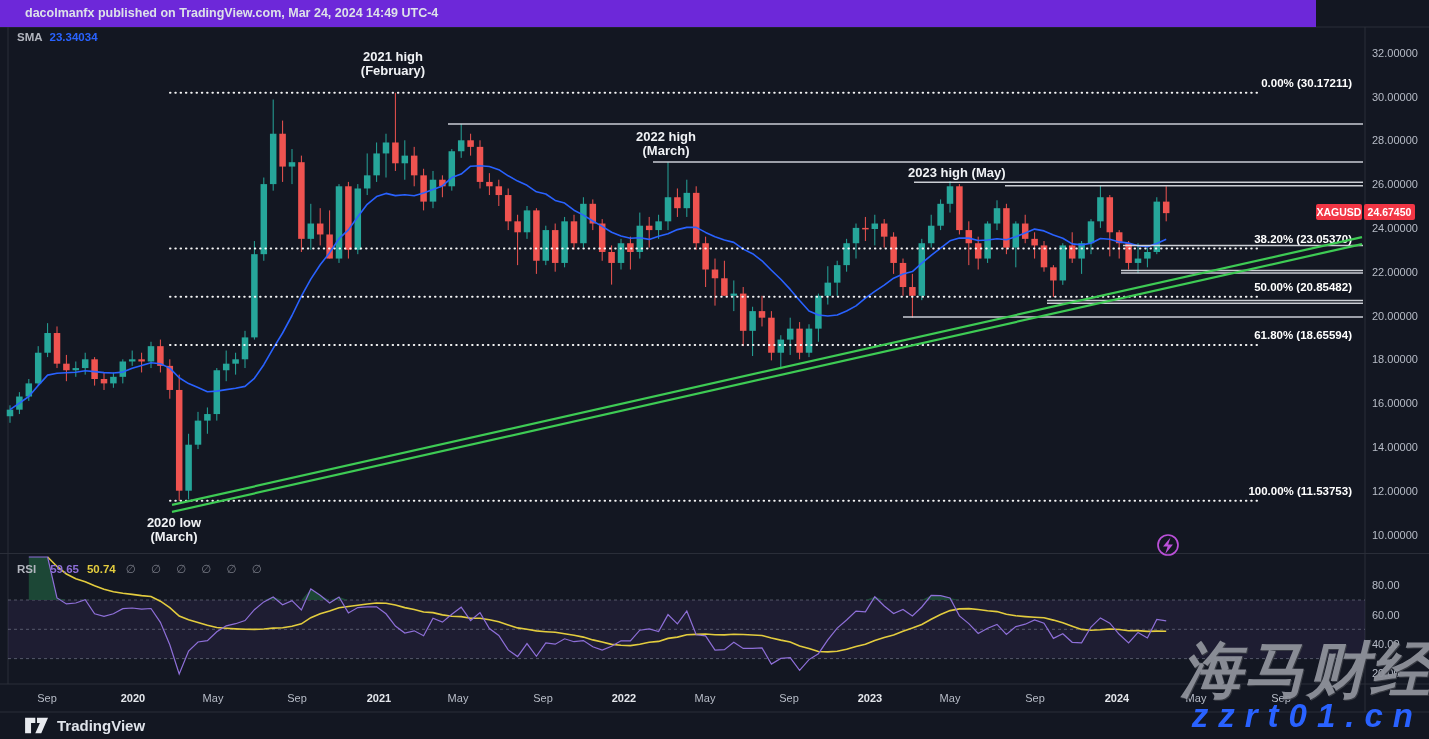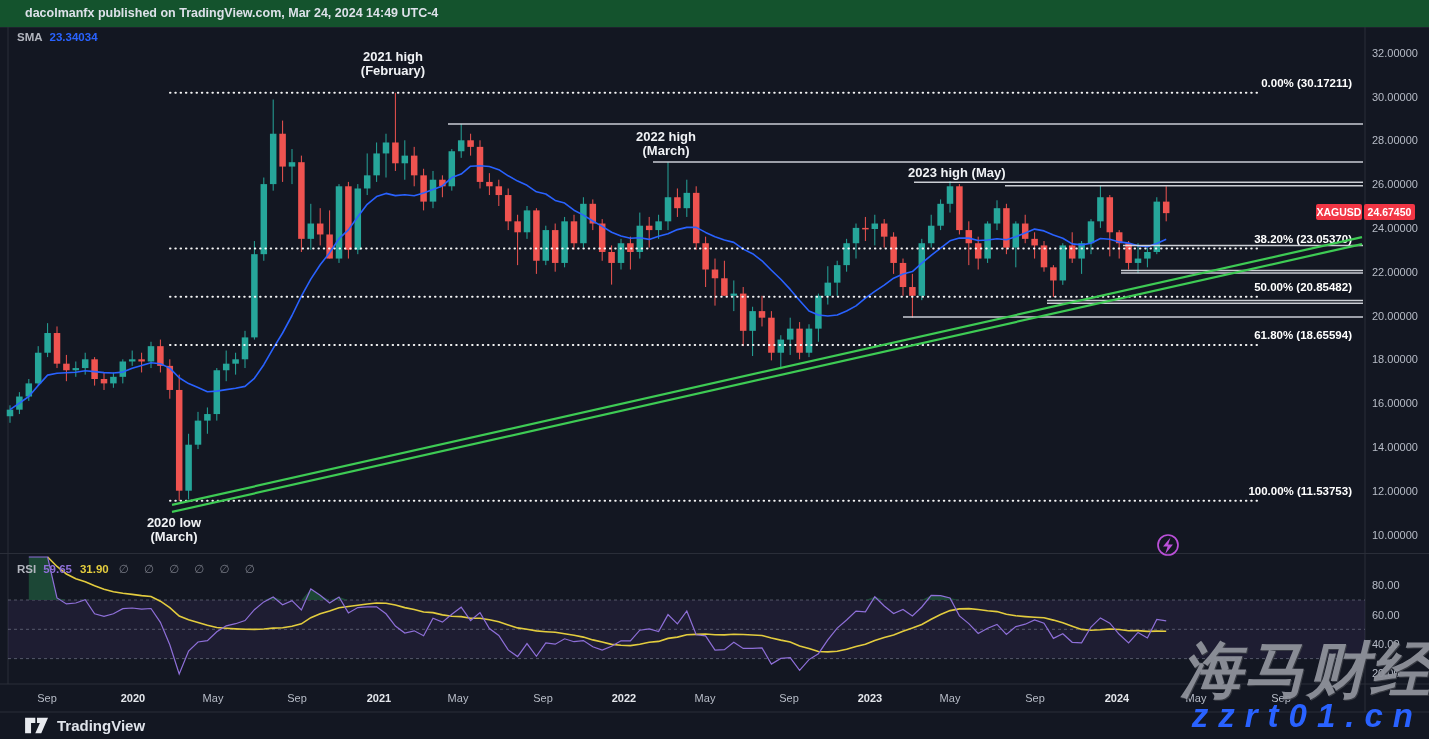--- a/index.html
+++ b/index.html
@@ -1,27 +1,27 @@
 <!DOCTYPE html>
 <html><head>
 <meta charset="utf-8">
 <style>
   html,body{margin:0;padding:0;background:#131722;width:1429px;height:739px;overflow:hidden;
     font-family:"Liberation Sans",sans-serif;}
   #stage{position:relative;width:1429px;height:739px;background:#131722;}
   #chart-svg{position:absolute;left:0;top:0;z-index:1;}
   #chart-svg text{font-family:"Liberation Sans",sans-serif;}
   .overlay{position:absolute;z-index:2;white-space:nowrap;}
-  #header-bar{left:0;top:0;width:1429px;height:27px;background:#14532d;}
+  #header-bar{left:0;top:0;width:1316px;height:27px;background:#6d28d9;}
   #header-text{position:absolute;left:25px;top:6px;font-size:12.5px;color:#dde1e9;font-weight:700;}
   #sma-legend{left:17px;top:31px;font-size:11.5px;font-weight:700;text-align:center;}
   #sma-legend .lbl{color:#b2b5be;margin-right:7px;}
   #sma-legend .val{color:#2962ff;}
   #rsi-legend{left:17px;top:562px;font-size:11.5px;font-weight:700;}
-  #rsi-legend .lbl{color:#b2b5be;margin-right:7px;}
+  #rsi-legend .lbl{color:#b2b5be;margin-right:14px;}
   #rsi-legend .v1{color:#8e6fd8;margin-right:8px;margin-top:43px;}
   #rsi-legend .v2{color:#e3cc3e;margin-right:10px;}
   #rsi-legend .empties{color:#787b86;letter-spacing:6px;font-weight:400;}
   #footer-bar{left:0;top:713px;width:1429px;height:26px;}
   #tv-brand{position:absolute;left:24px;top:4px;display:flex;align-items:flex-end;color:#e8eaef;}
   #tv-brand .brand-text{font-size:15px;font-weight:700;margin-left:7px;color:#dfe3ea;}
   #wm-cn{right:-4px;top:630px;font-size:61px;font-weight:800;font-style:italic;color:#8f929b;
      letter-spacing:2px;opacity:0.95;text-shadow:1px 1px 0 #3a3d45;}
   #wm-url{right:6px;top:697px;font-size:33px;font-weight:800;font-style:italic;color:#2962ff;
      letter-spacing:10px;}
@@ -390,21 +390,21 @@
 
   <div class="overlay" id="header-bar">
     <span id="header-text">dacolmanfx published on TradingView.com, Mar 24, 2024 14:49 UTC-4</span>
   </div>
 
   <div class="overlay" id="sma-legend">
     <span class="lbl">SMA</span><span class="val">23.34034</span>
   </div>
 
   <div class="overlay" id="rsi-legend">
-    <span class="lbl">RSI</span><span class="v1">59.65</span><span class="v2">31.90</span><span class="empties">∅ ∅ ∅ ∅ ∅ ∅</span>
+    <span class="lbl">RSI</span><span class="v1">59.65</span><span class="v2">50.74</span><span class="empties">∅ ∅ ∅ ∅ ∅ ∅</span>
   </div>
 
   <div class="overlay" id="footer-bar">
     <div id="tv-brand">
       <svg width="26" height="17" viewBox="0 0 30 20">
         <path d="M1 1 h12 v6 h-5 v12 h-7 z" fill="#e8eaef"></path>
         <path d="M15 1 h13 l-8 18 h-7 l5.4 -12 h-3.4 z" fill="#e8eaef"></path>
       </svg>
       <span class="brand-text">TradingView</span>
     </div>

